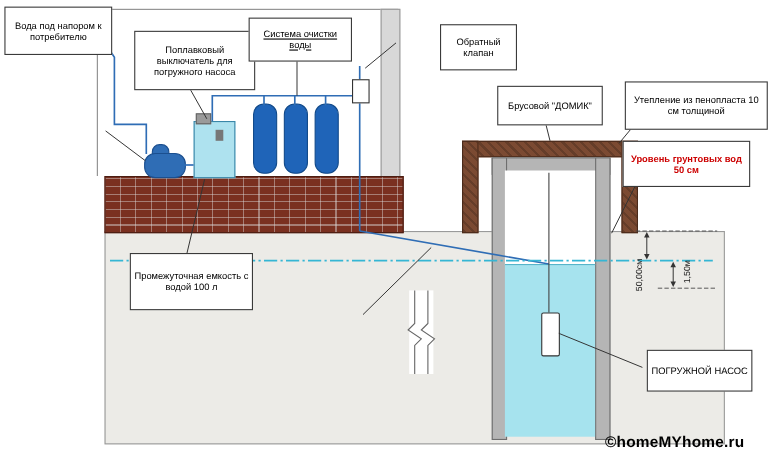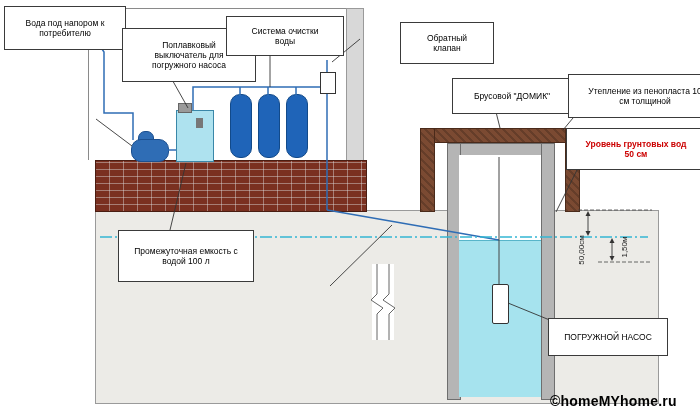--- a/index.html
+++ b/index.html
@@ -1,18 +1,18 @@
 <!DOCTYPE html>
 <html><head>
 <meta charset="utf-8">
 <style>
   html,body{margin:0;padding:0;background:#fff;font-family:"Liberation Sans",sans-serif;}
   .canvas{position:relative;width:700px;height:420px;background:#fff;overflow:hidden;}
   .box{position:absolute;background:#fff;border:1px solid #3a3a3a;display:flex;align-items:center;justify-content:center;
-       text-align:center;font-size:8.5px;line-height:1.18;padding:2px 14px;color:#000;z-index:20;}
+       text-align:center;font-size:8.5px;line-height:1.18;padding:2px 2px;color:#000;z-index:20;}
   .red{color:#cc0000;font-weight:bold;}
   .dimtext{position:absolute;font-size:8px;color:#222;transform:rotate(-90deg);white-space:nowrap;z-index:20;
            display:flex;align-items:center;justify-content:center;}
   .watermark{position:absolute;font-size:14px;font-weight:bold;color:#000000;z-index:30;letter-spacing:0.2px;}
   .ground{position:absolute;left:95px;top:210px;width:562px;height:192px;background:#ecebe7;border:1px solid #9a9a9a;}
   .foundation{position:absolute;left:95px;top:160px;width:270px;height:50px;background-color:#7a3020;border:1px solid #4a1d12;
       background-image:repeating-linear-gradient(0deg,transparent 0 6px,rgba(220,220,220,.45) 6px 7px),
                        repeating-linear-gradient(90deg,transparent 0 13px,rgba(220,220,220,.45) 13px 14px);}
   .houseline{position:absolute;background:#8a8a8a;}
   .housewall{position:absolute;left:346px;top:8px;width:16px;height:152px;background:#d8d8d8;border:1px solid #9a9a9a;}
@@ -105,26 +105,26 @@
     <path d="M588,236 l-2.5,-5 h5 z" fill="#333"></path>
     <path class="dim" d="M612,240 L612,259"></path>
     <path d="M612,238 l-2.5,5 h5 z" fill="#333"></path>
     <path d="M612,261 l-2.5,-5 h5 z" fill="#333"></path>
   </svg>
 
   <div class="valve"></div>
 
   <div class="box" style="left:4px;top:6px;width:92px;height:38px;">Вода под напором к потребителю</div>
   <div class="box" style="left:122px;top:28px;width:104px;height:48px;">Поплавковый выключатель для погружного насоса</div>
-  <div class="box" style="left:226px;top:16px;width:88px;height:34px;">Система очистки воды</div>
+  <div class="box" style="left:226px;top:16px;width:88px;height:34px;text-decoration:underline;">Система очистки воды</div>
   <div class="box" style="left:362px;top:22px;width:64px;height:36px;margin-left:38px;">Обратный клапан</div>
   <div class="box" style="left:452px;top:78px;width:90px;height:30px;">Брусовой "ДОМИК"</div>
   <div class="box" style="left:568px;top:74px;width:124px;height:38px;">Утепление из пенопласта 10 см толщиной</div>
   <div class="box red" style="left:566px;top:128px;width:110px;height:36px;">Уровень грунтовых вод 50 см</div>
   <div class="box" style="left:118px;top:230px;width:106px;height:46px;">Промежуточная емкость с водой 100 л</div>
-  <div class="box" style="left:548px;top:318px;width:90px;height:32px;">ПОГРУЖНОЙ НАСОС</div>
+  <div class="box" style="left:588px;top:318px;width:90px;height:32px;">ПОГРУЖНОЙ НАСОС</div>
 
   <div class="dimtext" style="left:559px;top:245px;width:44px;height:10px;">50,00см</div>
   <div class="dimtext" style="left:606px;top:242px;width:36px;height:10px;">1,50м</div>
 
   <div class="watermark" style="left:550px;top:393px;">©homeMYhome.ru</div>
 
 </div>
 
 </body></html>

